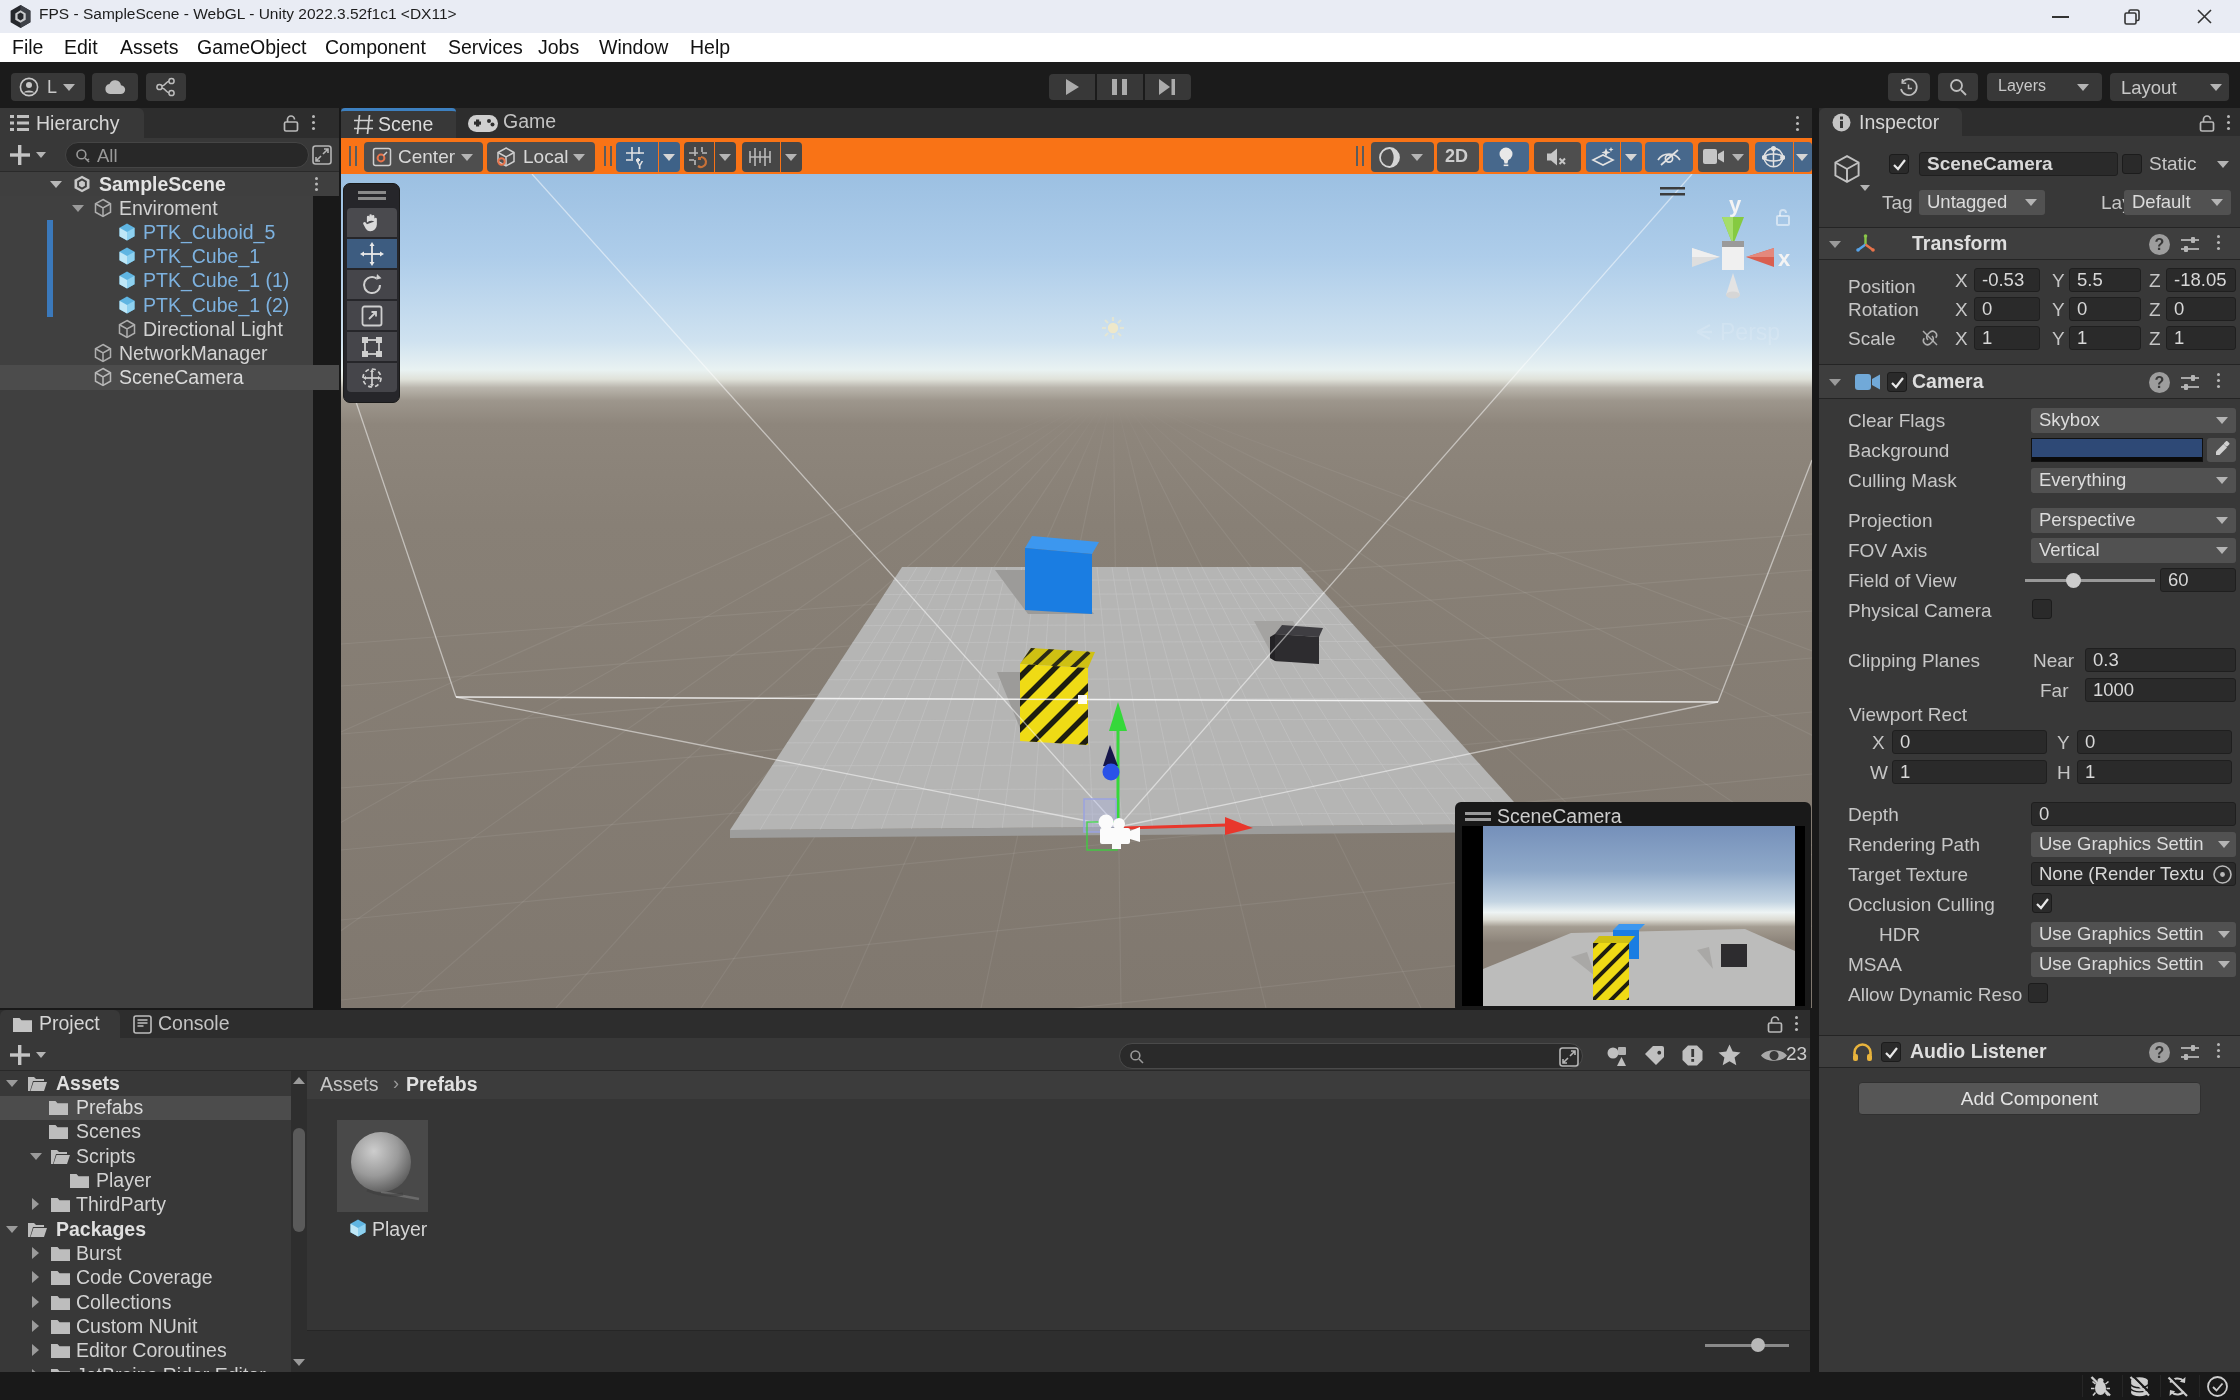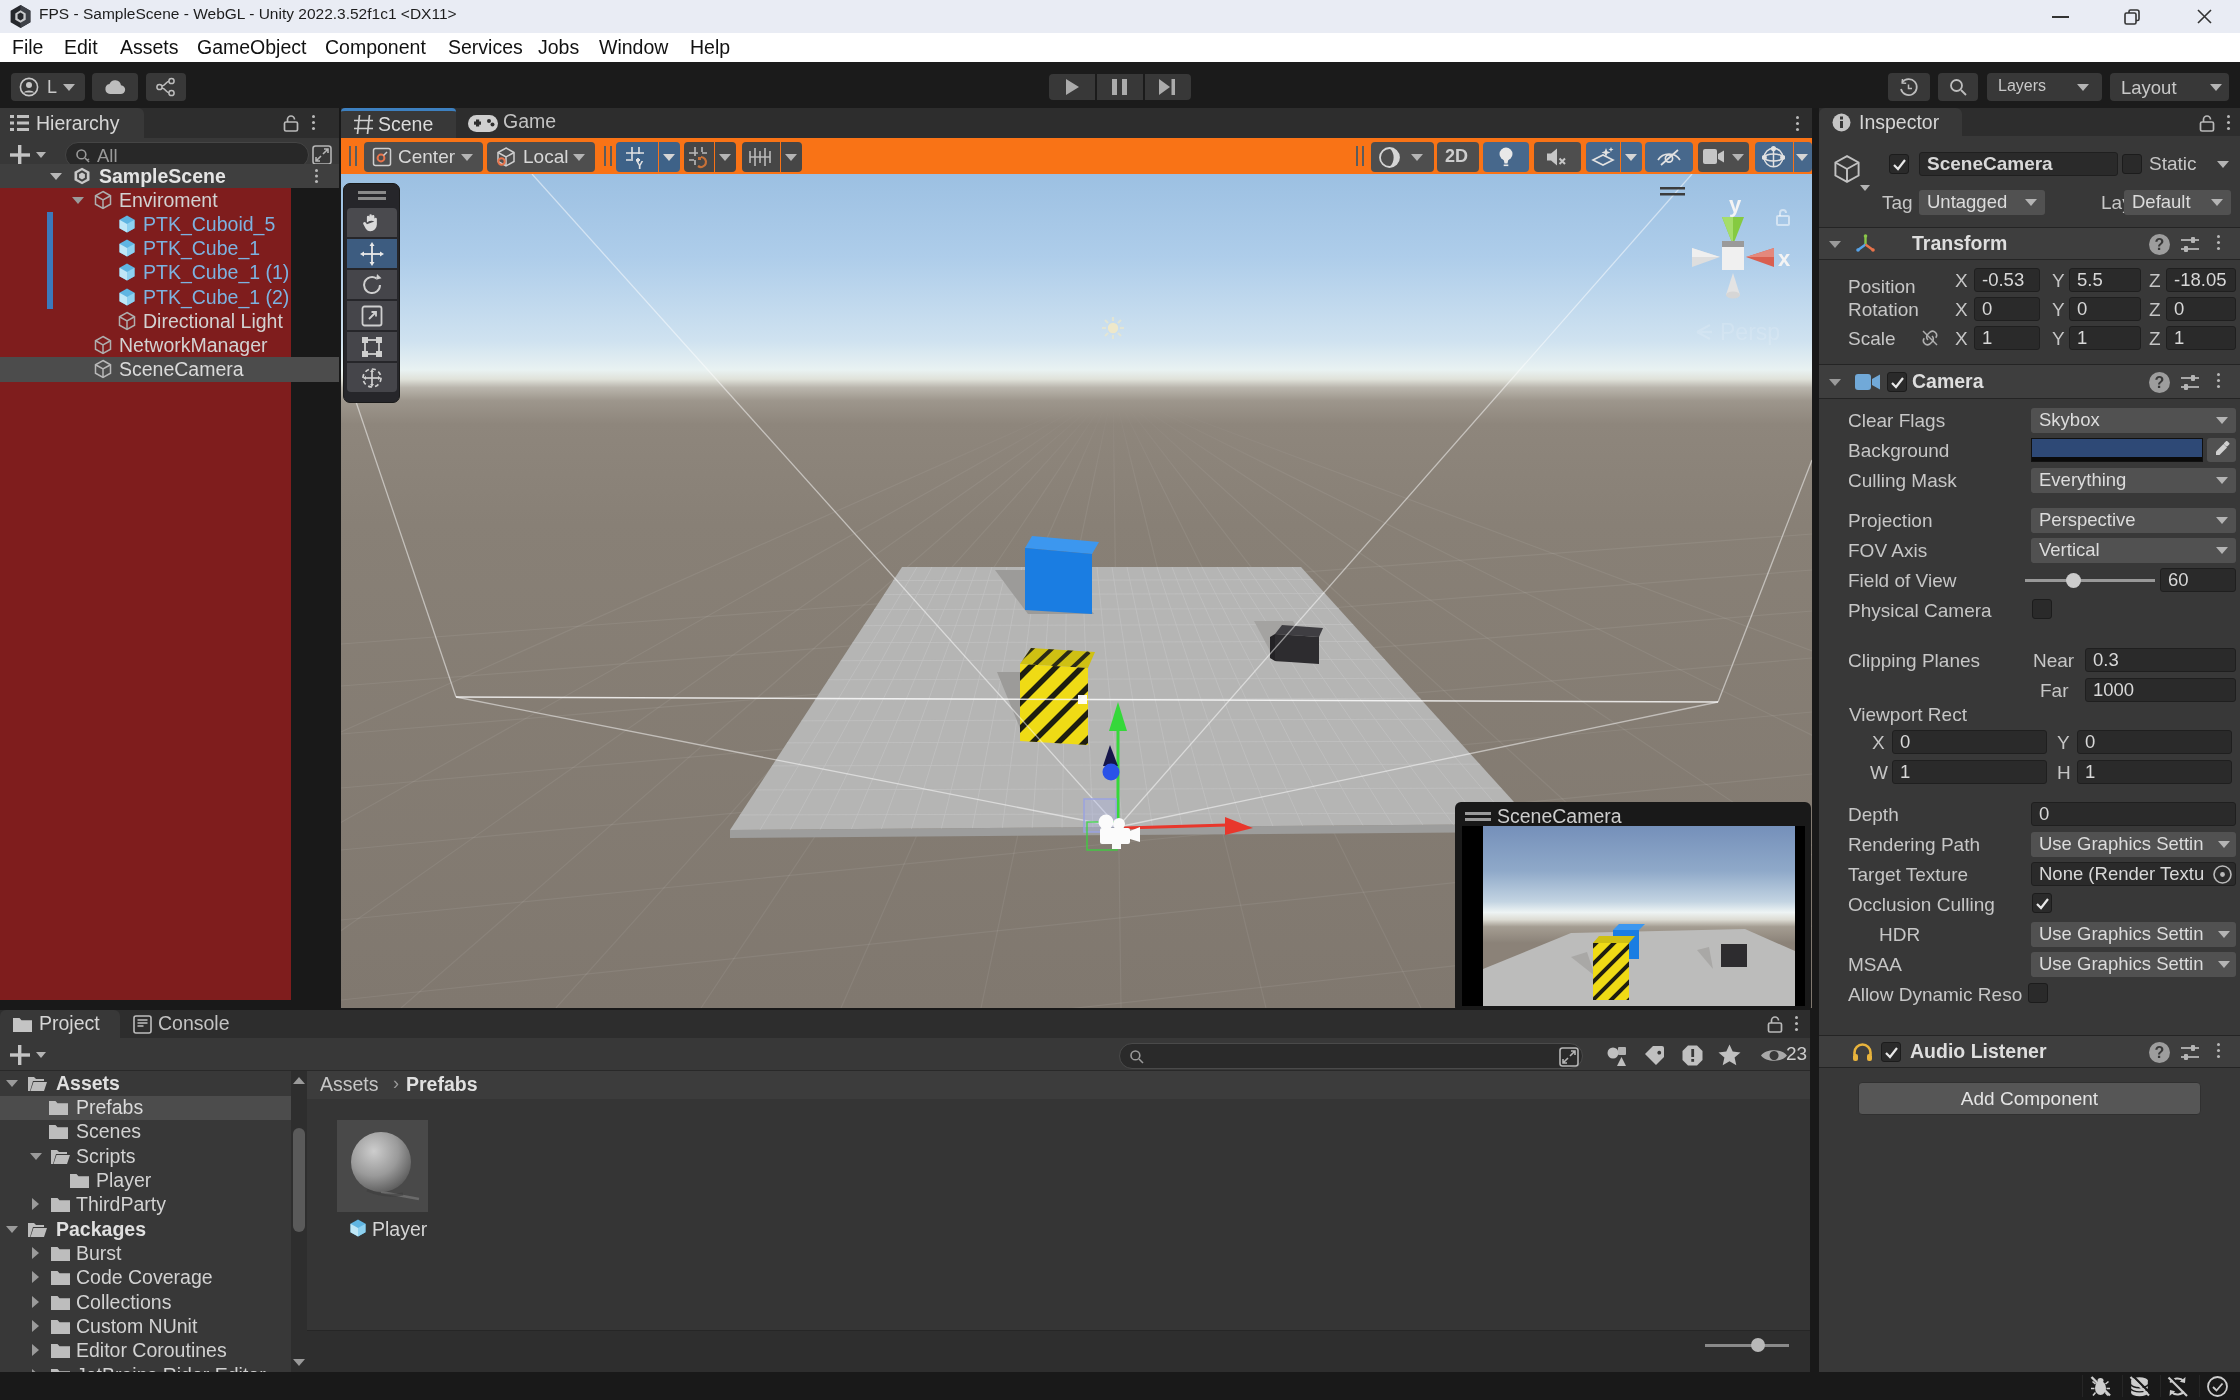--- a/index.html
+++ b/index.html
@@ -154,21 +154,21 @@
       </svg>
       <div class="abs" style="left:31px;top:2px;font-size:18.5px;color:#9a9a9a;">All</div>
     </div>
     <svg class="abs" style="left:311px;top:6px;" width="22" height="22" viewBox="0 0 22 22" fill="none" stroke="#b5b5b5" stroke-width="1.6">
       <rect x="2" y="2" width="18" height="18" rx="2.5"></rect>
       <path d="M12 10 L17 5 M13 5 h4 v4"></path>
           <path d="M10 12 L5 17 M5 13 v4 h4"></path>
     </svg>
   </div>
 
-  <div class="abs" style="left:0;top:56px;width:291px;height:836px;background:#7f1d1d;" id="htree">
+  <div class="abs" style="left:0;top:64px;width:313px;height:836px;background:#404040;" id="htree">
 
     <div class="abs" style="left:0;top:0;width:339px;height:24px;background:#3f3f3f;">
       <div class="abs ddarrow" style="left:50px;top:9px;border-top-color:#b8b8b8;"></div>
       <svg class="abs" style="left:72px;top:2px;" width="20" height="20" viewBox="0 0 24 24">
         <polygon points="12,2 21,7 21,17 12,22 3,17 3,7" fill="#c8c8c8"></polygon>
         <polygon points="12,5.2 17.8,8.4 17.8,15.6 12,18.8 6.2,15.6 6.2,8.4" fill="#3f3f3f"></polygon>
         <polygon points="12,7.8 15.5,9.9 15.5,14.1 12,16.2 8.5,14.1 8.5,9.9" fill="#c8c8c8"></polygon>
       </svg>
       <div class="abs" style="left:99px;top:1px;font-size:19.5px;font-weight:bold;color:#e4e4e4;">SampleScene</div>
       <div class="abs" style="left:315px;top:5px;width:3.4px;height:3.4px;background:#b9b9b9;border-radius:50%;box-shadow:0 5.5px 0 #b9b9b9, 0 11px 0 #b9b9b9;"></div>

